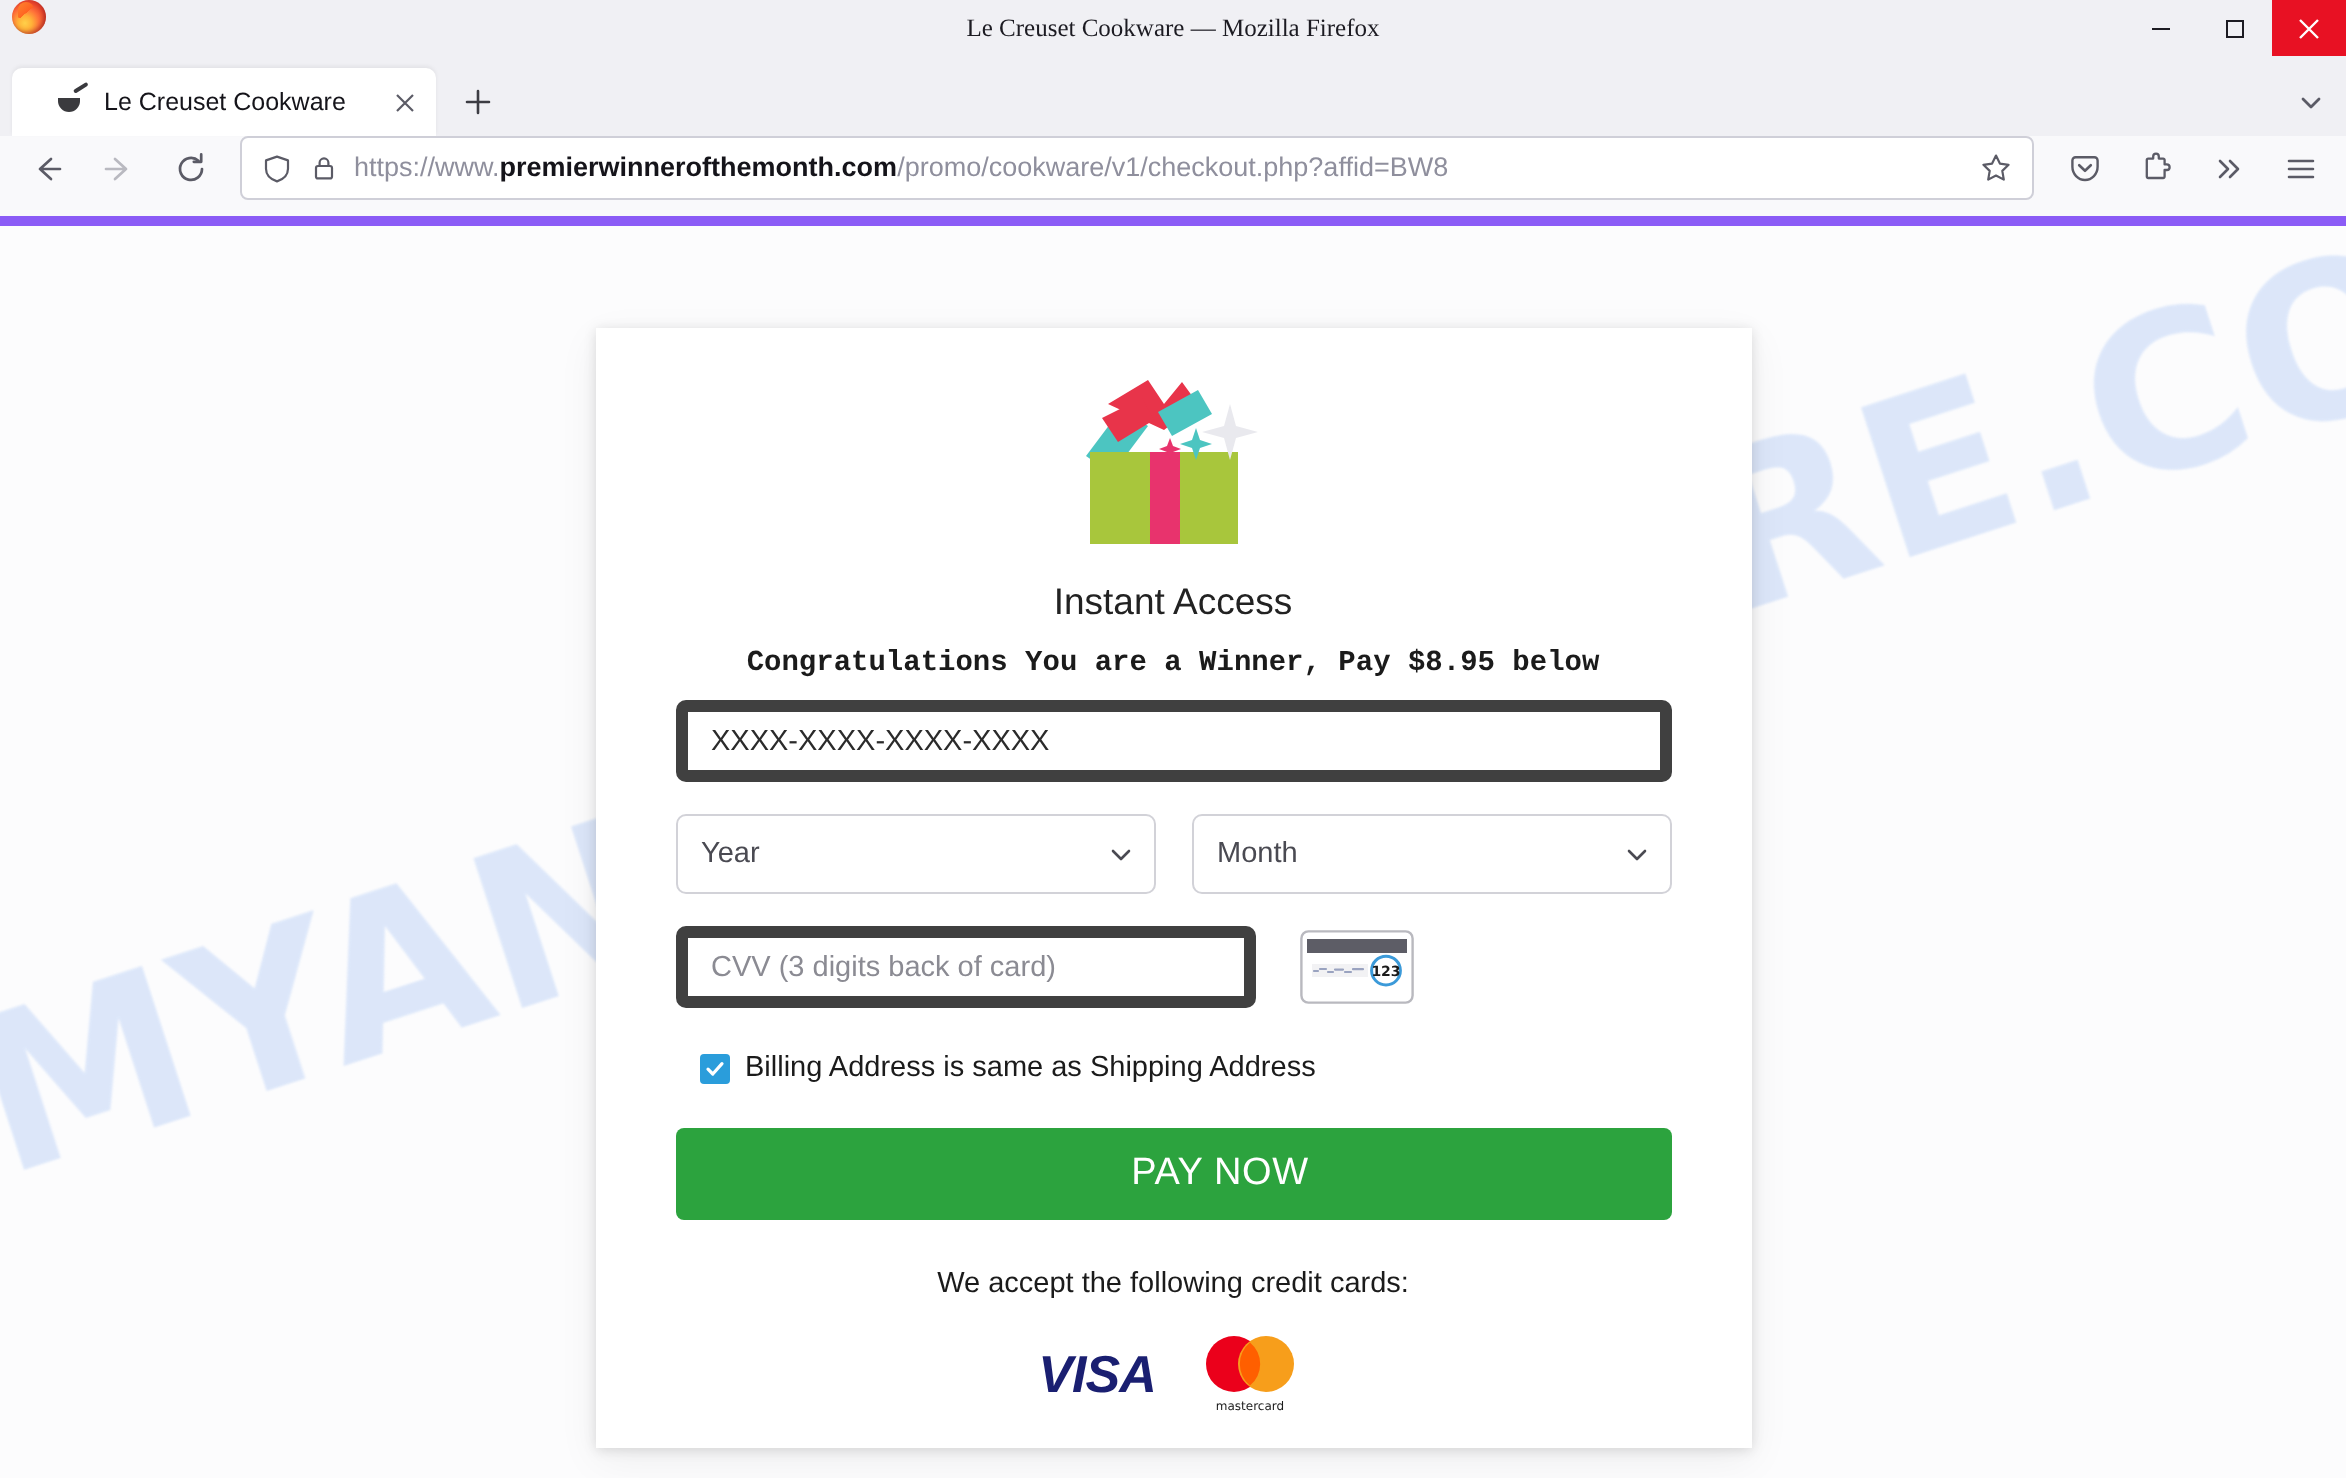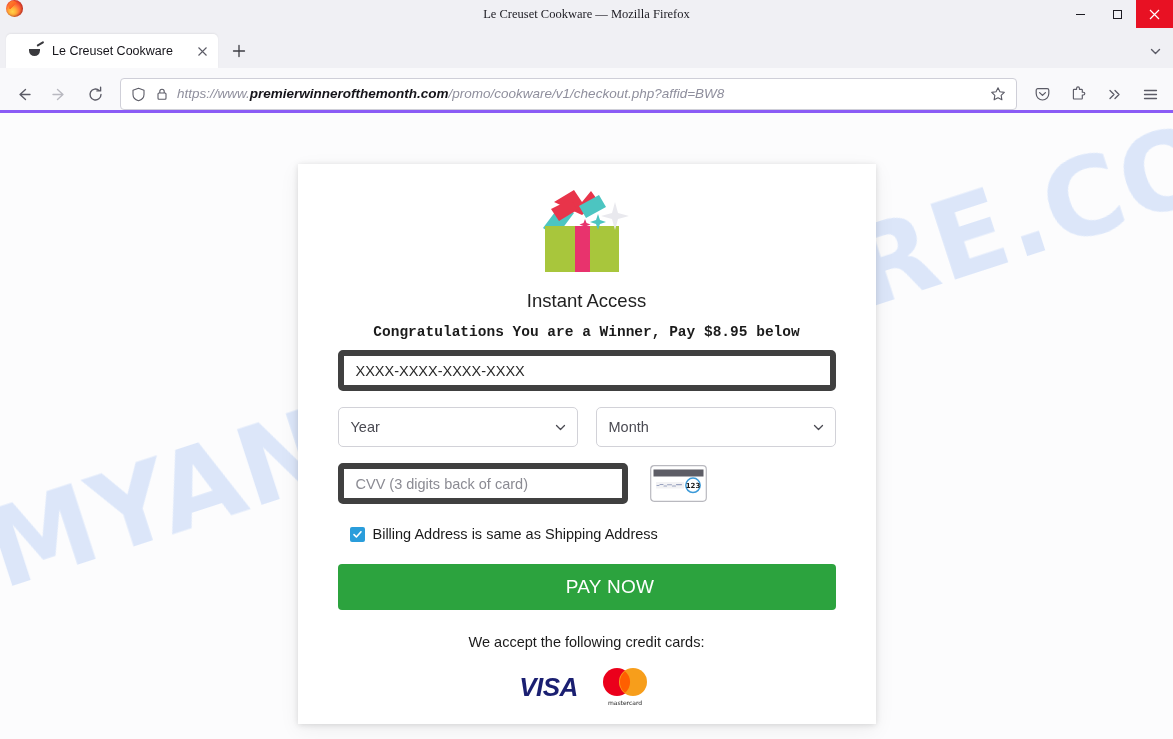--- a/index.html
+++ b/index.html
@@ -145,25 +145,24 @@
     display: flex; align-items: center; justify-content: center;
     color: #5b5b66;
   }
 
   
   .navbar {
     height: 45px;
     flex: 0 0 45px;
     background: #f9f9fb;
     display: flex;
-    align-items: flex-end;
+    align-items: flex-start;
     padding: 0 6px;
     gap: 2px;
-    border-bottom: 3px solid #8b5cf6;
-    font-style: italic;
+    border-bottom: 5px solid #8b5cf6;
   }
   .navbtn {
     width: 34px; height: 32px;
     display: flex; align-items: center; justify-content: center;
     color: #5b5b66;
     border-radius: 4px;
   }
   .navbtn.disabled { color: #b9b9c0; }
 
   .urlbar {

